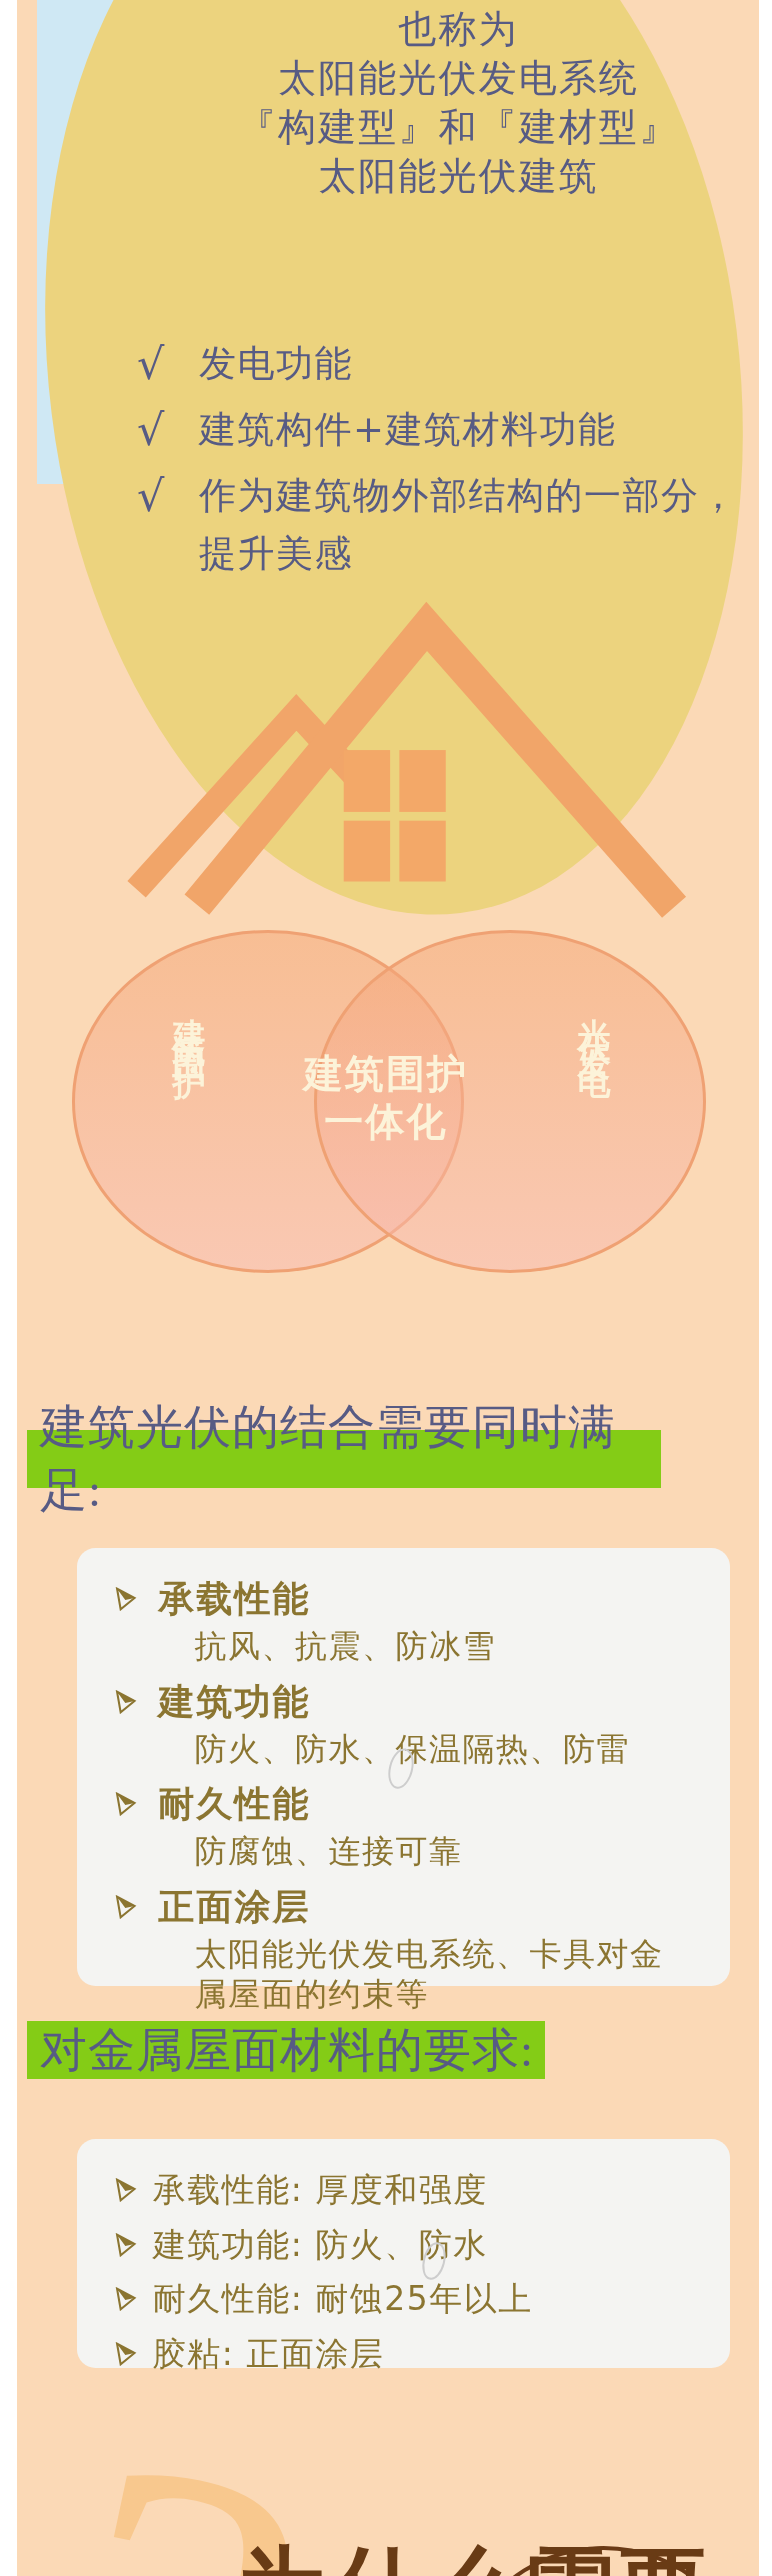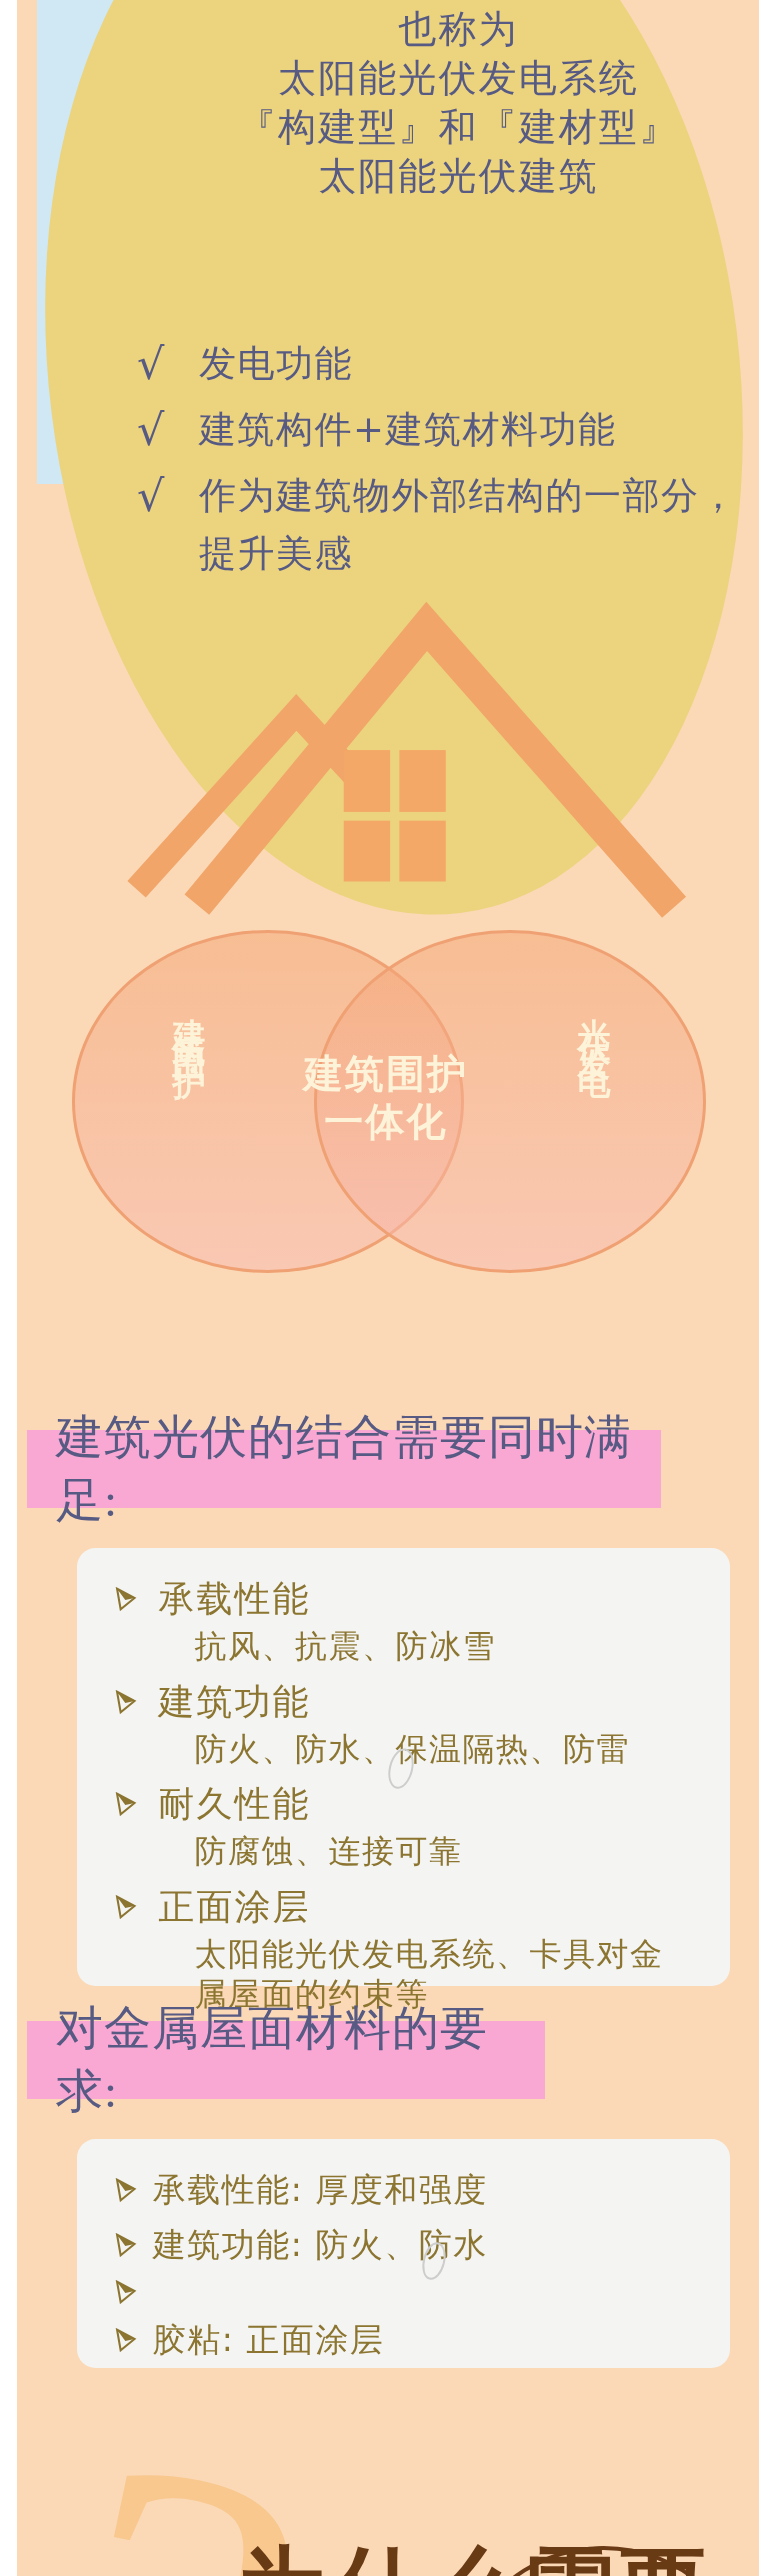--- a/index.html
+++ b/index.html
@@ -26,31 +26,31 @@
 
   
   .vcircle{width:386px;height:337px;border-radius:50%;border:3.1px solid #efa173;
            background:linear-gradient(180deg,rgba(244,163,114,0.50),rgba(248,186,176,0.55));}
   .vlabel{writing-mode:vertical-rl;text-orientation:upright;font-size:33px;font-weight:bold;
           color:#fcf3d9;letter-spacing:15.5px;}
   .vcenter{left:278px;top:1050px;width:216px;text-align:center;font-size:39px;font-weight:bold;
            color:#fcf3d9;line-height:48px;letter-spacing:2.1px;}
 
   
-  .band{background:#f9a8d4;height:78px;display:flex;align-items:center;
-        padding-left:29px;box-sizing:border-box;font-size:47px;color:#575b84;
+  .band{background:#84cc16;height:58px;display:flex;align-items:center;
+        padding-left:13px;box-sizing:border-box;font-size:47px;color:#575b84;
         letter-spacing:1px;}
 
   
   .card{background:#f4f4f2;border-radius:18.5px;box-sizing:border-box;color:#8b7531;}
   .card1{padding:30px 26px 0 20.6px;}
   .card2{padding:32px 26px 0 20.6px;}
   .citem{margin-bottom:14.4px;}
   .citem-head{display:flex;align-items:center;gap:21.6px;margin-left:17.5px;}
-  .citem-title{font-size:36px;font-weight:normal;line-height:42px;letter-spacing:2.1px;text-align:center;}
+  .citem-title{font-size:36px;font-weight:bold;line-height:42px;letter-spacing:2.1px;text-align:center;}
   .citem-desc{margin-left:97px;margin-top:6.2px;font-size:32px;line-height:40px;letter-spacing:1.5px;}
   .citem-line{display:flex;align-items:center;gap:16px;margin-left:17.5px;margin-bottom:16.5px;}
   .citem-text{font-size:33px;line-height:38px;letter-spacing:1.5px;}
   .arrow-icon{flex:none;}
 
   .oval{border:2.6px solid #cdcdcd;border-radius:50%;transform:rotate(14deg);}
 
   
   .qmark{left:67px;top:2391px;font-size:505px;line-height:1;color:#f8c88e;
          transform:rotate(12deg);font-family:"Liberation Serif",serif;}
@@ -175,20 +175,21 @@
         <path d="M4 3 L38 21 L11 43 Z" fill="none" stroke="#8b7531" stroke-width="4"></path>
         <path d="M4 3 L38 21 L20 25 Z" fill="#8b7531"></path>
       </svg>
       <span class="citem-text">建筑功能: 防火、防水</span>
     </div>
     <div class="citem-line">
       <svg class="arrow-icon" width="21.6" height="24" viewBox="0 0 42 46">
         <path d="M4 3 L38 21 L11 43 Z" fill="none" stroke="#8b7531" stroke-width="4"></path>
         <path d="M4 3 L38 21 L20 25 Z" fill="#8b7531"></path>
       </svg>
+      <span class="citem-text">耐久性能: 耐蚀25年以上</span>
     </div>
     <div class="citem-line">
       <svg class="arrow-icon" width="21.6" height="24" viewBox="0 0 42 46">
         <path d="M4 3 L38 21 L11 43 Z" fill="none" stroke="#8b7531" stroke-width="4"></path>
         <path d="M4 3 L38 21 L20 25 Z" fill="#8b7531"></path>
       </svg>
       <span class="citem-text">胶粘: 正面涂层</span>
     </div>
   </div>
   <div class="abs oval" style="left:423px;top:2242px;width:17.5px;height:34px;"></div>

